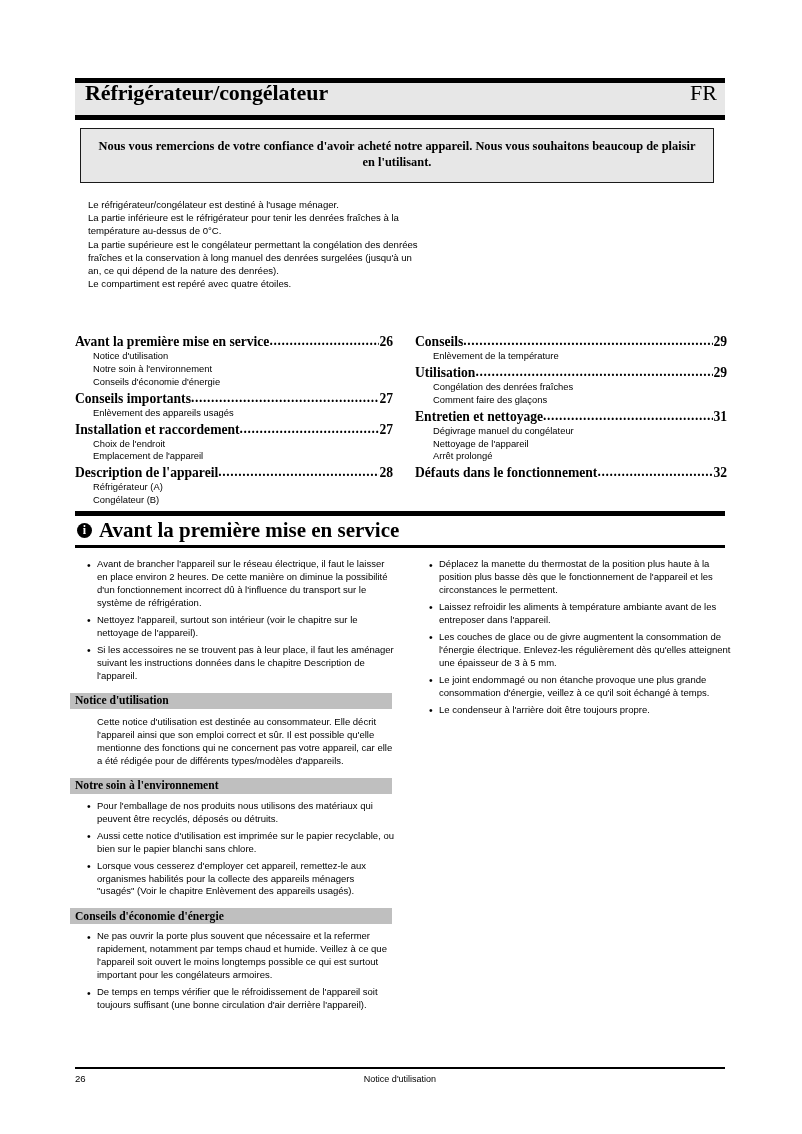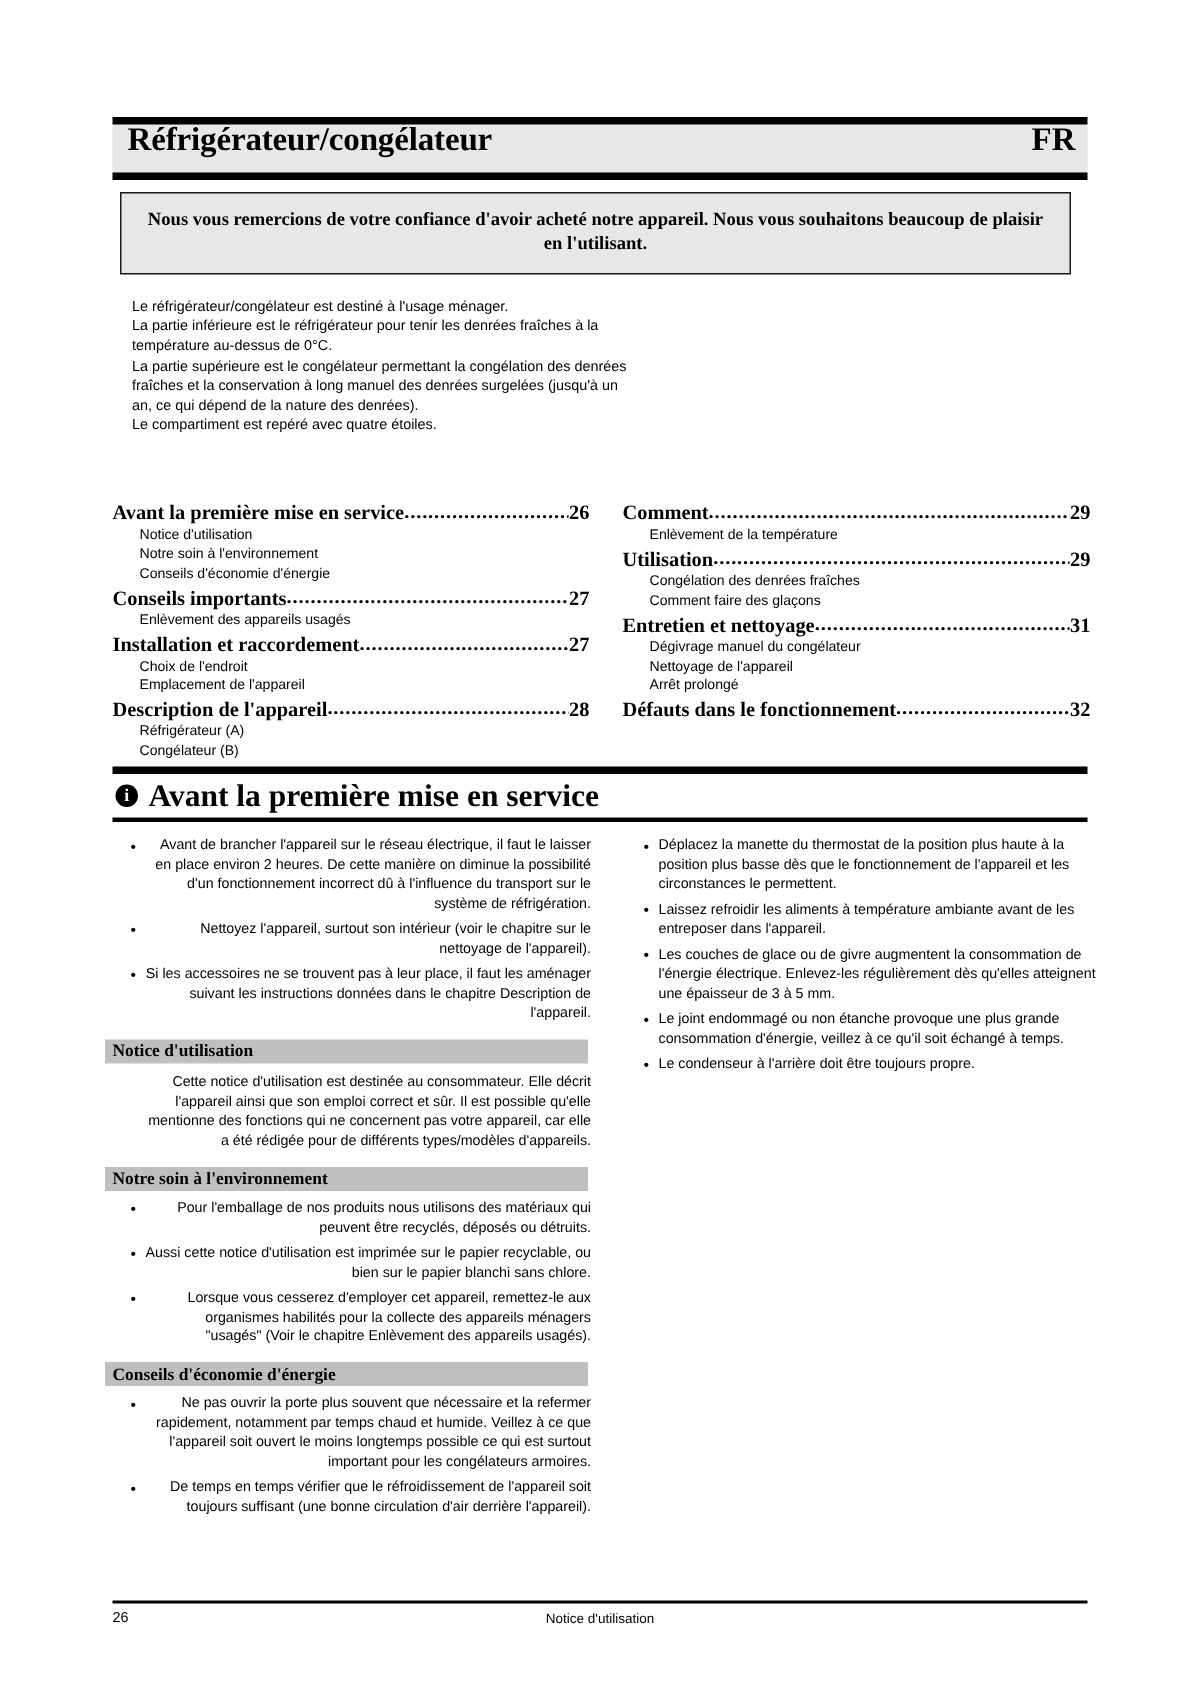--- a/index.html
+++ b/index.html
@@ -44,21 +44,21 @@
   }
   .doc-title {
     font-family: "Liberation Serif", serif;
     font-weight: bold;
     font-size: 22px;
     line-height: 1;
     letter-spacing: -0.1px;
   }
   .lang-code {
     font-family: "Liberation Serif", serif;
-    font-weight: bold;
+    font-weight: normal;
     font-size: 22px;
     line-height: 1;
   }
 
   
   .welcome-box {
     position: absolute;
     left: 80px;
     top: 128px;
     width: 634px;
@@ -165,21 +165,21 @@
     line-height: 1;
   }
 
   
   .col {
     position: absolute;
     top: 558px;
     font-size: 9.5px;
     line-height: 1.36;
   }
-  .col.left  { left: 70px;  width: 324px; text-align: right; }
+  .col.left  { left: 70px;  width: 324px; }
   .col.right { left: 412px; width: 320px; }
 
   ul.bullets {
     margin: 0;
     padding: 0 0 0 18px;
     list-style: none;
   }
   ul.bullets > li {
     position: relative;
     margin: 0 0 4px 0;
@@ -298,21 +298,21 @@
         <span class="t-label">Description de l'appareil</span>
         <span class="t-dots">................................................................................................</span>
         <span class="t-page">28</span>
       </div>
       <div class="toc-sub">Réfrigérateur (A)</div>
       <div class="toc-sub">Congélateur (B)</div>
     </div>
 
   <div class="toc right" id="toc-right">
       <div class="toc-entry">
-        <span class="t-label">Comment</span>
+        <span class="t-label">Conseils</span>
         <span class="t-dots">................................................................................................</span>
         <span class="t-page">29</span>
       </div>
       <div class="toc-sub">Enlèvement de la température</div>
       <div class="toc-entry">
         <span class="t-label">Utilisation</span>
         <span class="t-dots">................................................................................................</span>
         <span class="t-page">29</span>
       </div>
       <div class="toc-sub">Congélation des denrées fraîches</div>

